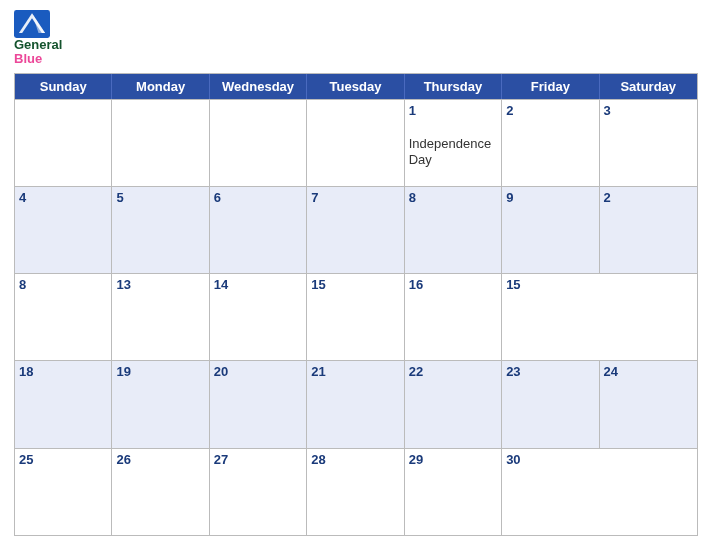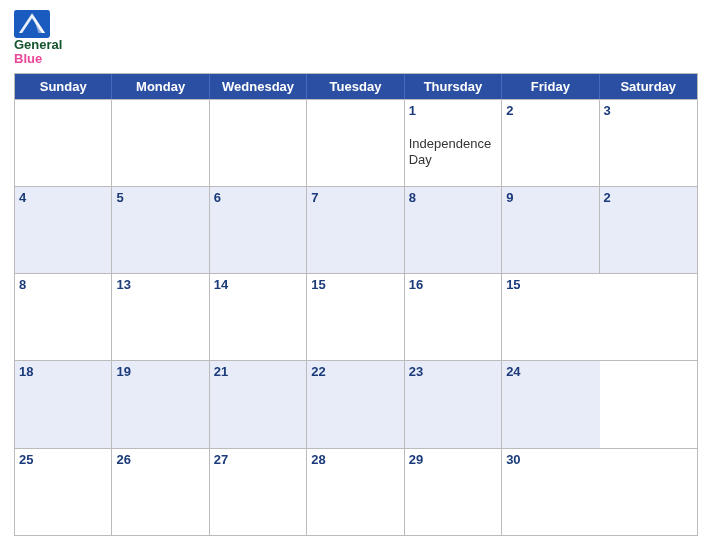--- a/index.html
+++ b/index.html
@@ -214,20 +214,23 @@
           </div>
         </div>
         <div class="week-row">
           <div class="day-cell">
             <span class="day-number">18</span>
           </div>
           <div class="day-cell">
             <span class="day-number">19</span>
           </div>
           <div class="day-cell">
+            <span class="day-number">20</span>
+          </div>
+          <div class="day-cell">
             <span class="day-number">21</span>
           </div>
           <div class="day-cell">
             <span class="day-number">22</span>
           </div>
           <div class="day-cell">
             <span class="day-number">23</span>
           </div>
           <div class="day-cell">
             <span class="day-number">24</span>

